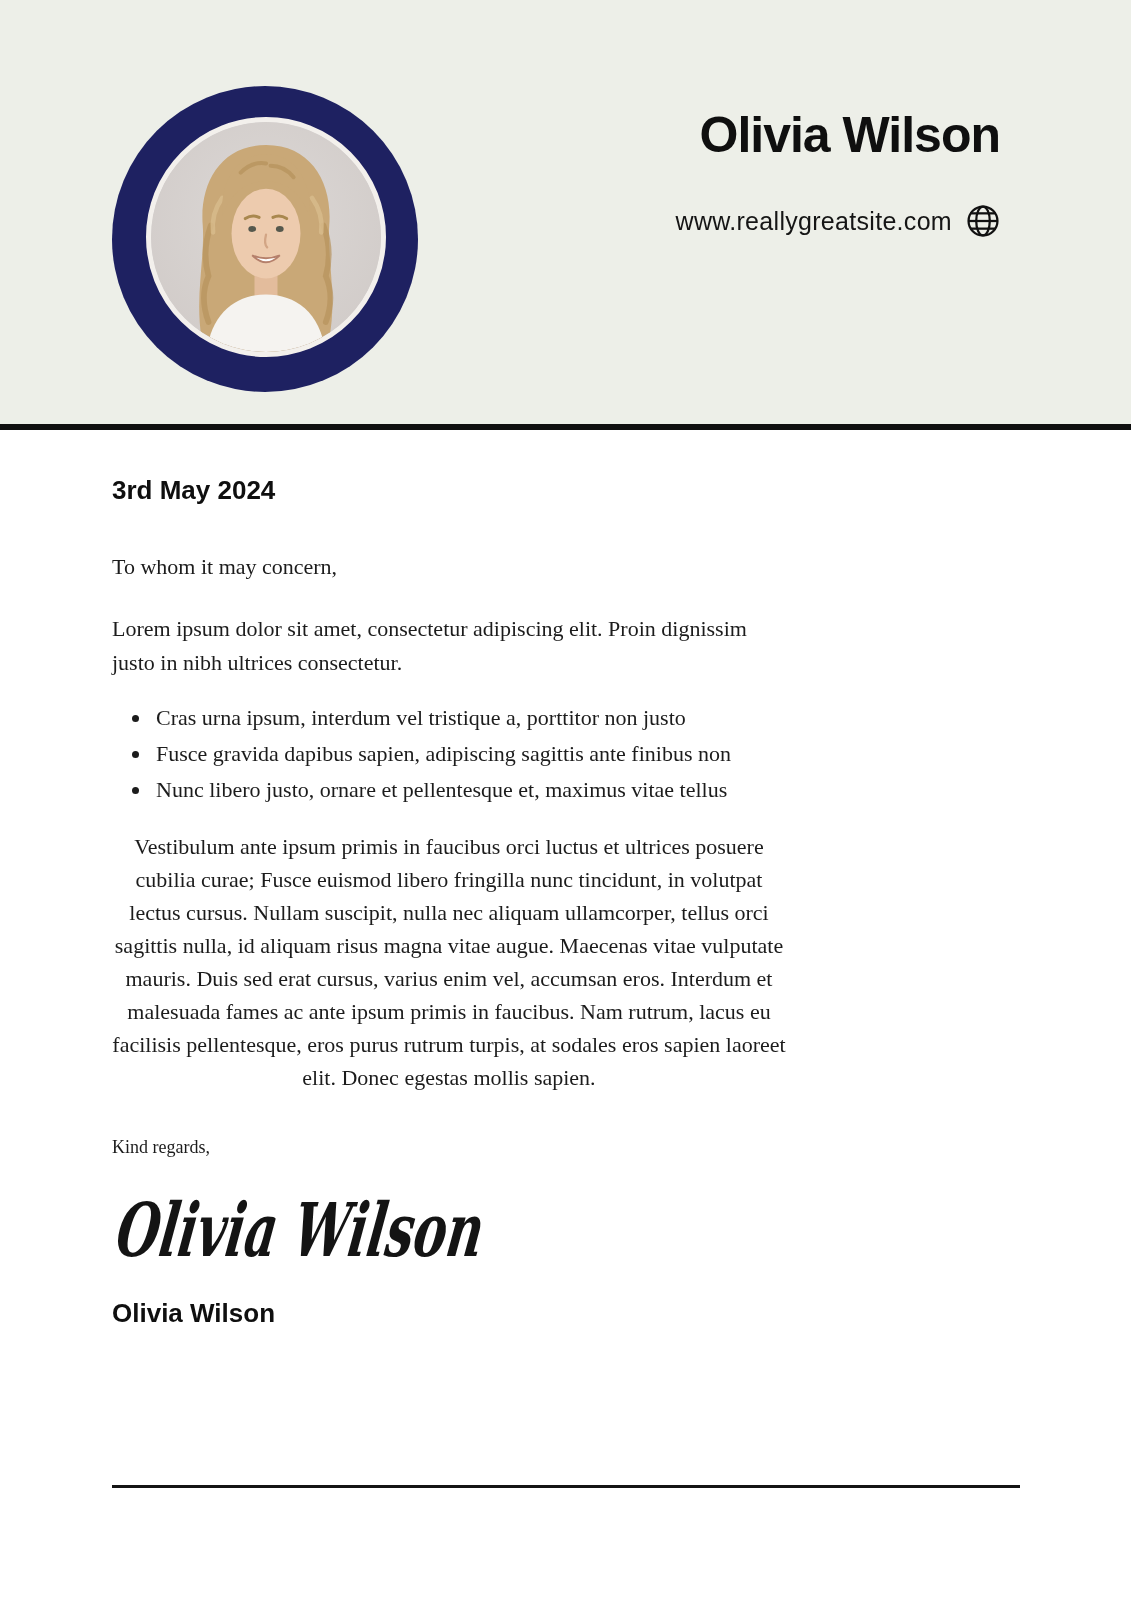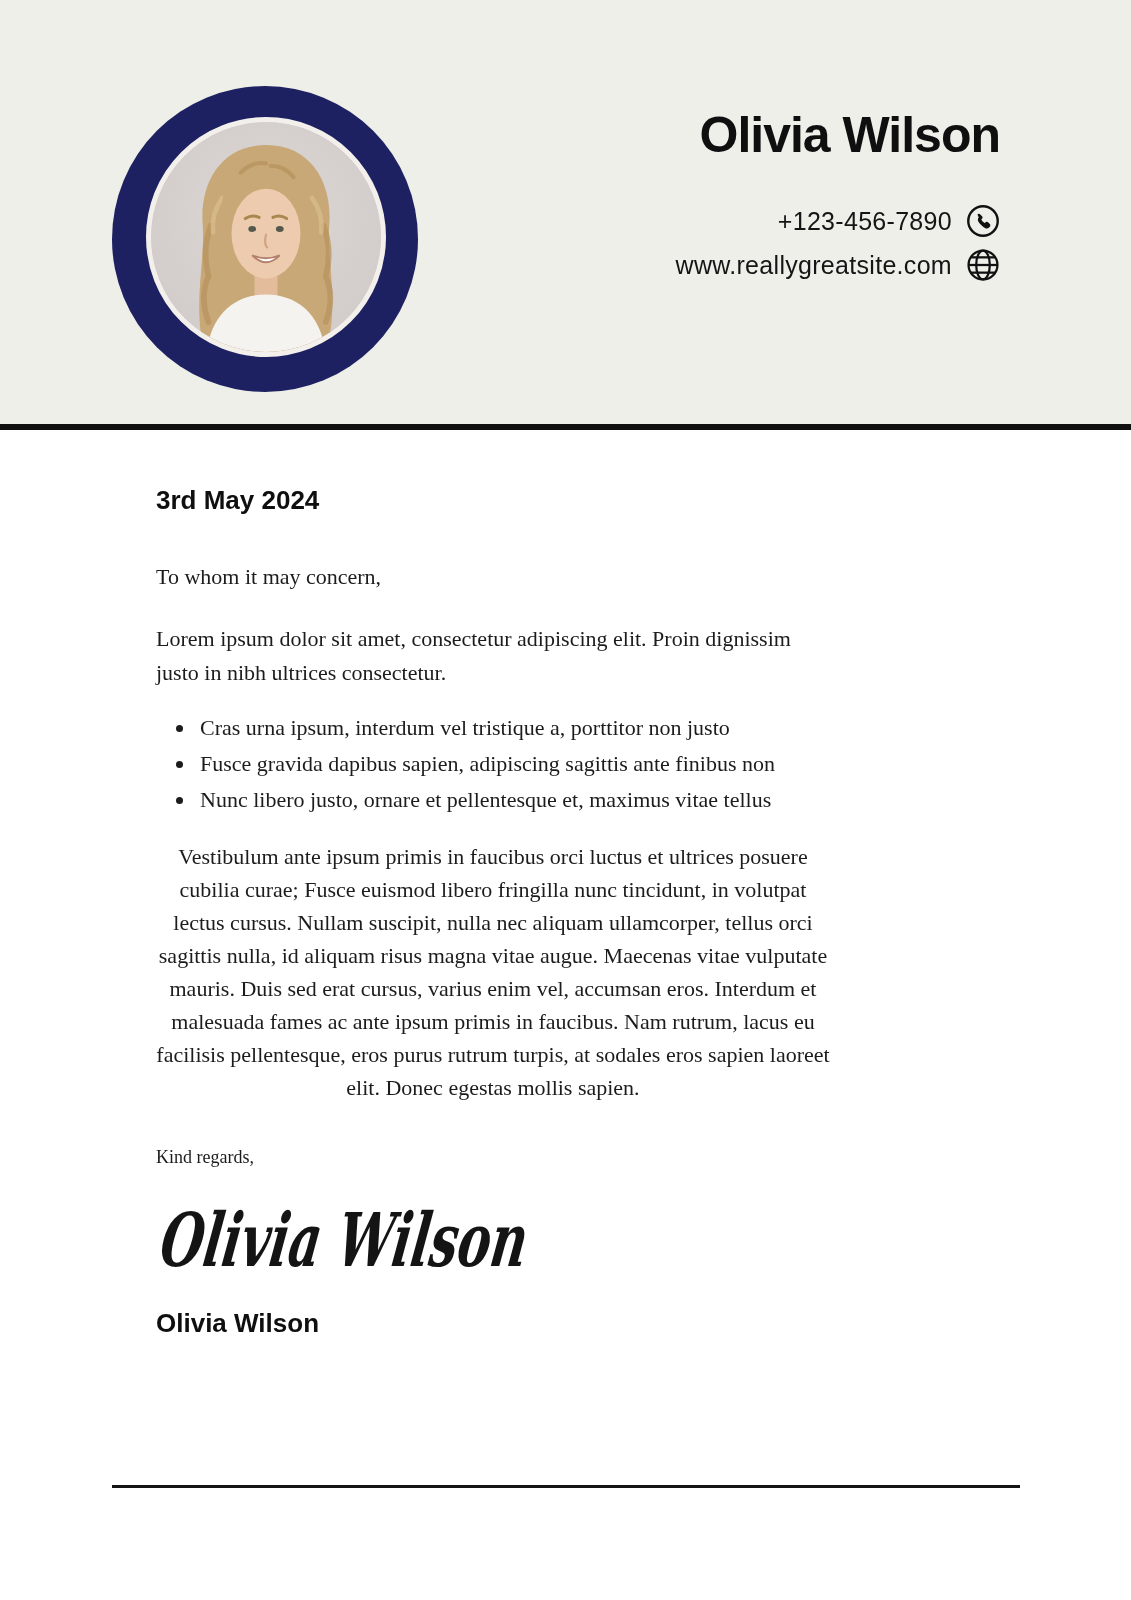--- a/index.html
+++ b/index.html
@@ -60,25 +60,24 @@
   }
   .contact-icon {
     width: 34px; height: 34px;
     margin-left: 14px;
     display: inline-flex; align-items: center; justify-content: center;
     flex: 0 0 34px;
   }
   .contact-icon svg { width: 34px; height: 34px; display: block; }
   
   .letter {
-    position: absolute; top: 440px; left: 0;
+    position: absolute; top: 430px; left: 0;
     width: 925px;
     padding: 0 139px 0 112px;
     font-family: "Liberation Serif", serif;
-    margin-left: 44px;
   }
   .date {
     margin-top: 44px;
     font-family: "Liberation Sans", sans-serif;
     font-size: 26px; font-weight: bold;
     color: #0f0f0f;
     line-height: 32px;
   }
   .salutation {
     margin-top: 44px;
@@ -174,29 +173,20 @@
         </g>
       </svg>
     </div>
   </div>
 
   <div class="header-right">
     <div class="person-name">Olivia Wilson</div>
 
     <div class="contact-block">
 
-      <div class="contact-row">
-        <span class="contact-label">+123-456-7890</span>
-        <span class="contact-icon">
-          <svg viewBox="0 0 24 24">
-            <circle cx="12" cy="12" r="10.4" fill="none" stroke="#111" stroke-width="1.7"></circle>
-            <path d="M8.1 7.4c.6-.6 1.5-.6 2 0l1.2 1.2c.5.5.5 1.2.1 1.7l-.6.7c.4 1 1.4 2 2.4 2.4l.7-.6c.5-.4 1.2-.4 1.7.1l1.2 1.2c.5.5.5 1.4 0 2l-.5.5c-.7.7-1.7.9-2.6.5-1.8-.9-4-2.8-5-4.7-.5-1-.4-2.1.3-2.8z" fill="#111"></path>
-          </svg>
-        </span>
-      </div>
 
 
       <div class="contact-row">
         <span class="contact-label">www.reallygreatsite.com</span>
         <span class="contact-icon">
           <svg viewBox="0 0 24 24" fill="none" stroke="#111" stroke-width="1.6">
             <circle cx="12" cy="12" r="10.2"></circle>
             <ellipse cx="12" cy="12" rx="4.8" ry="10.2"></ellipse>
             <path d="M1.8 12 h20.4"></path>
             <path d="M3.3 6.6 h17.4"></path>

